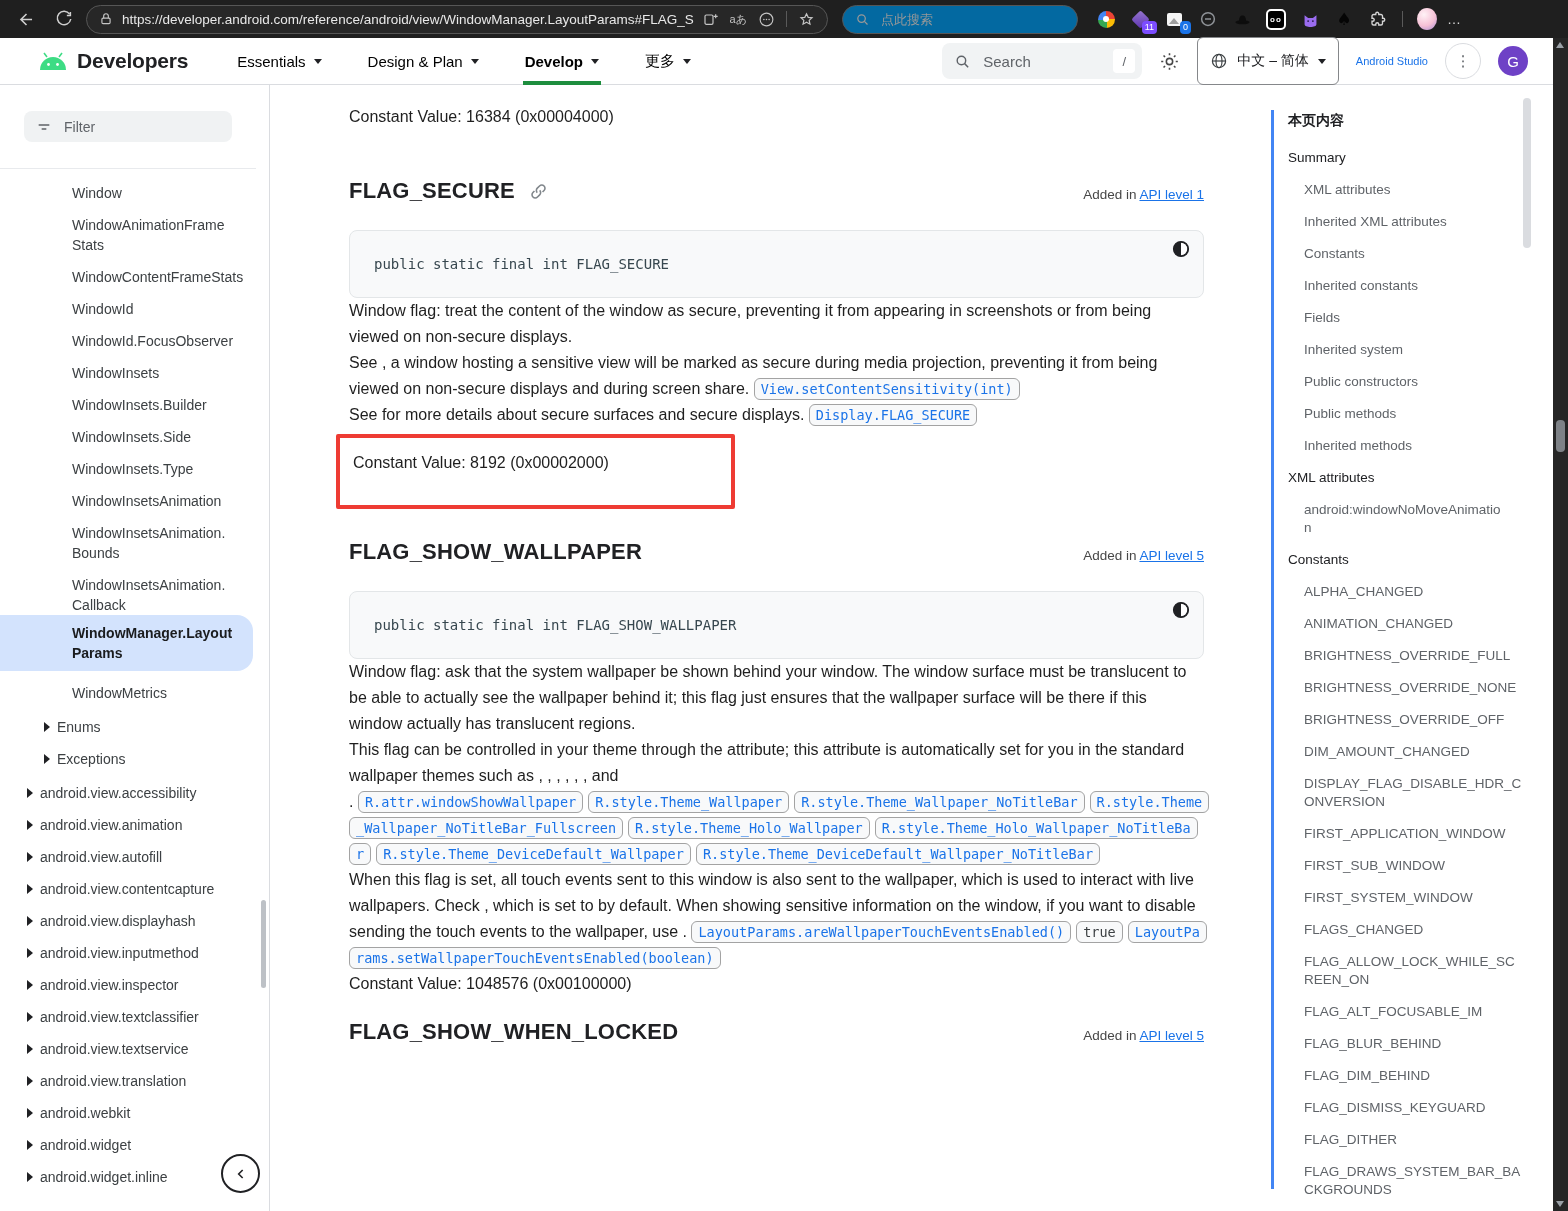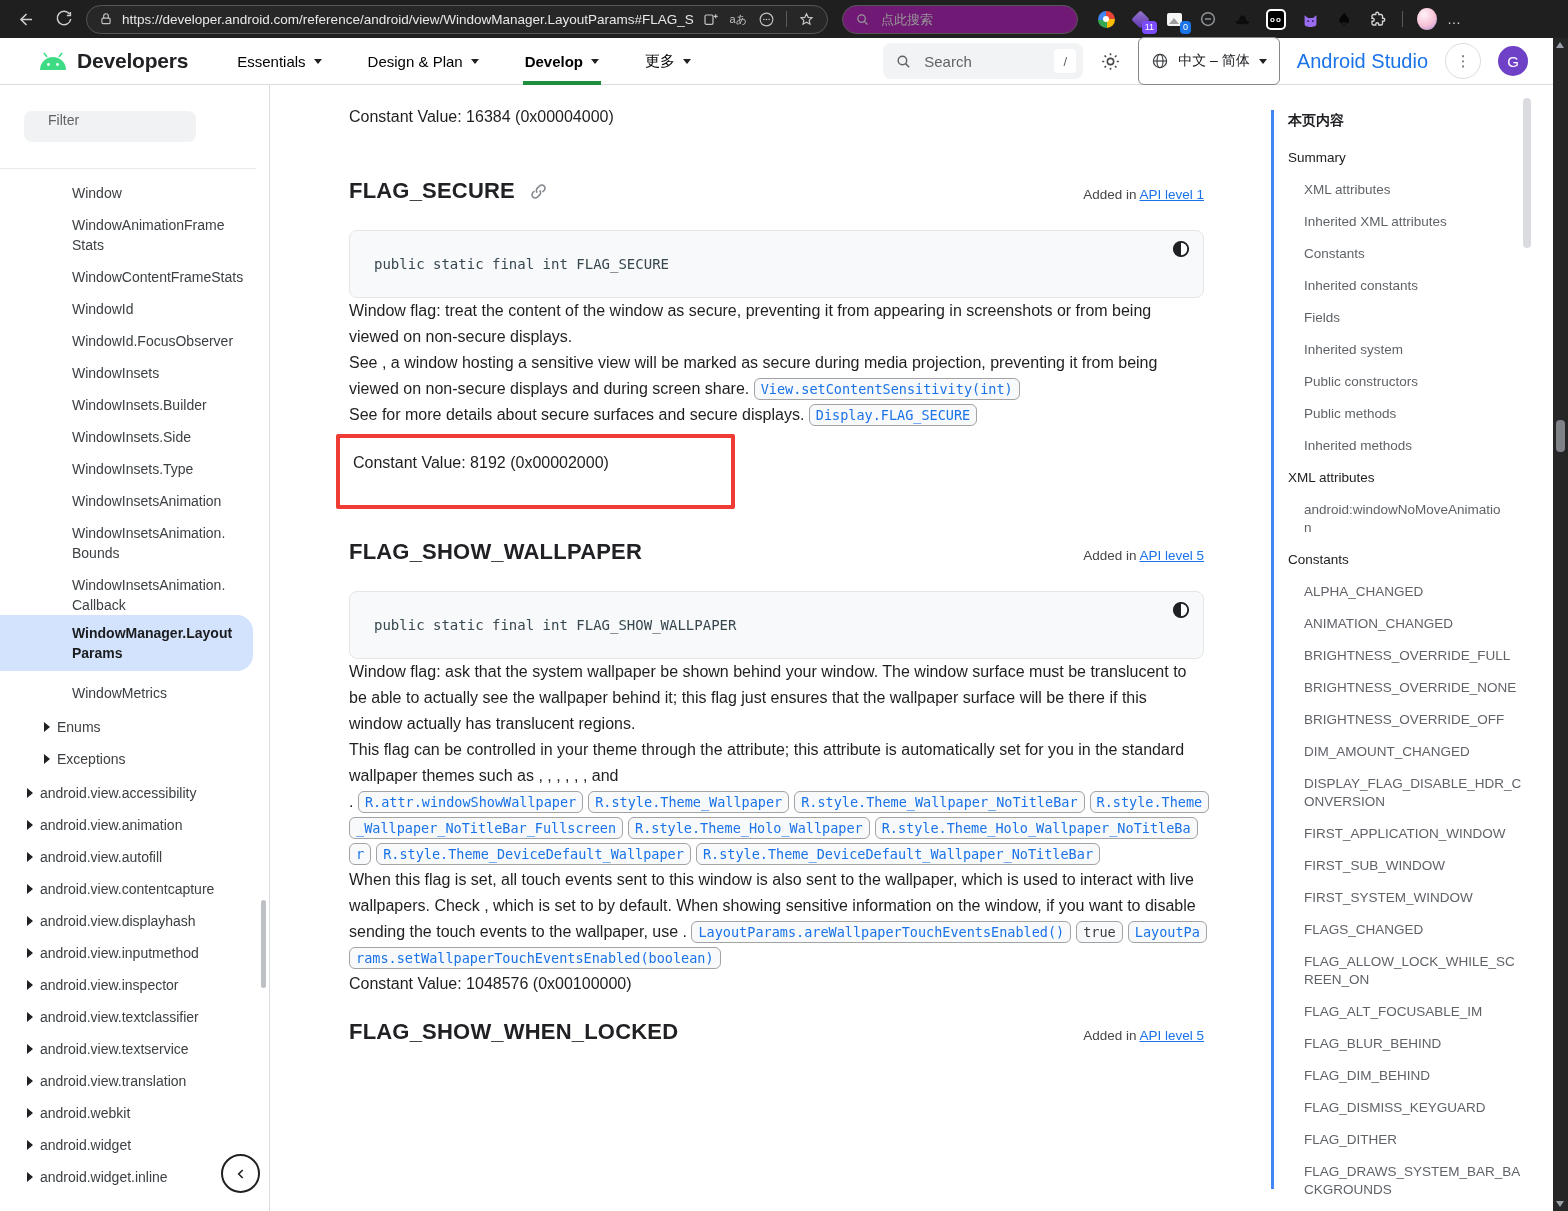--- a/index.html
+++ b/index.html
@@ -10,21 +10,21 @@
   
   .browser-bar{position:absolute;top:0;left:0;width:1568px;height:38px;background:#1f1f1f;
     display:flex;align-items:center;gap:6px;padding:0 10px;box-sizing:border-box;color:#cfcfcf;}
   .bicon{width:32px;height:30px;display:flex;align-items:center;justify-content:center;flex:none;cursor:pointer;}
   .addr{height:29px;background:#272727;border:1px solid #565656;border-radius:15px;display:flex;
     align-items:center;padding:0 12px;width:742px;box-sizing:border-box;gap:9px;flex:none;}
   .addr-url{color:#e8e8e8;font-size:13.5px;flex:1;white-space:nowrap;overflow:hidden;}
   .addr-right{display:flex;align-items:center;gap:11px;color:#c4c4c4;}
   .aa{font-size:11px;color:#c4c4c4;letter-spacing:0;}
   .vdiv{width:1px;height:16px;background:#5a5a5a;}
-  .bsearch{height:29px;width:236px;background:#701a75;border:1px solid #565656;border-radius:15px;
+  .bsearch{height:29px;width:236px;background:#0369a1;border:1px solid #565656;border-radius:15px;
     display:flex;align-items:center;gap:9px;padding:0 12px;box-sizing:border-box;margin-left:8px;flex:none;}
   .bsearch input{background:transparent;border:0;outline:0;color:#e8e8e8;font-size:13px;width:150px;font-family:inherit;}
   .bsearch input::placeholder{color:#989898;}
   .ext{display:flex;align-items:center;gap:14px;margin-left:12px;}
   .ext-item{position:relative;width:20px;height:20px;display:flex;align-items:center;justify-content:center;cursor:pointer;}
   .badge{position:absolute;bottom:-5px;right:-7px;background:#7c4dff;color:#fff;font-size:9px;
     border-radius:4px;padding:0 3px;line-height:13px;font-weight:400;margin-top:32px;}
   .badge.blue{background:#1a73e8;}
   .pinwheel{width:17px;height:17px;border-radius:50%;
     background:conic-gradient(#ea4335 0 25%,#fbbc05 0 50%,#34a853 0 75%,#4285f4 0 100%);position:relative;}
@@ -53,33 +53,33 @@
   .nav-item.active::after{content:"";position:absolute;left:21px;right:21px;bottom:0;height:4px;background:#1e8e3e;}
   .hdr-right{margin-left:auto;display:flex;align-items:center;gap:17px;}
   .hsearch{width:200px;height:36px;background:#f1f3f4;border-radius:8px;display:flex;align-items:center;
     gap:10px;padding:0 7px 0 12px;box-sizing:border-box;}
   .hsearch input{background:transparent;border:0;outline:0;font-size:15px;color:#202124;flex:1;width:100px;font-family:inherit;}
   .hsearch input::placeholder{color:#5f6368;}
   .slash{width:22px;height:24px;background:#fff;border-radius:4px;color:#5f6368;display:flex;
     align-items:center;justify-content:center;font-size:13px;flex:none;}
   .lang{height:48px;border:1px solid #85878a;border-radius:6px;display:flex;align-items:center;gap:9px;
     padding:0 12px;font-size:14px;color:#202124;cursor:pointer;box-sizing:border-box;justify-content:space-between;}
-  .studio{color:#1a73e8;font-size:20px;text-decoration:none;cursor:pointer;}
+  .studio{color:#1a73e8;font-size:11px;text-decoration:none;cursor:pointer;}
   .kebab{width:34px;height:34px;border:1px solid #dadce0;border-radius:50%;display:flex;align-items:center;
     justify-content:center;color:#5f6368;font-size:15px;cursor:pointer;}
   .avatar-g{width:30px;height:30px;border-radius:50%;background:#6e41c6;color:#fff;display:flex;
     align-items:center;justify-content:center;font-size:15px;cursor:pointer;}
 
   
   .layout{position:absolute;top:85px;left:0;width:1553px;bottom:0;display:flex;background:#fff;}
 
   
   .sidebar{width:270px;flex:none;border-right:1px solid #dadce0;box-sizing:border-box;position:relative;overflow:hidden;}
-  .filter{margin:26px 0 0 24px;width:172px;height:31px;background:#f0f2f3;border-radius:8px;display:flex;
-    align-items:flex-start;gap:10px;padding:0 12px;box-sizing:border-box;}
+  .filter{margin:26px 0 0 24px;width:208px;height:31px;background:#f0f2f3;border-radius:8px;display:flex;
+    align-items:center;gap:10px;padding:0 12px;box-sizing:border-box;}
   .filter input{background:transparent;border:0;outline:0;font-size:14px;color:#202124;width:140px;font-family:inherit;}
   .filter input::placeholder{color:#5f6368;}
   .sdivider{border-bottom:1px solid #e8eaed;margin-top:26px;width:256px;}
   .slist{list-style:none;margin:14px 0 0 0;padding:0;font-size:14px;color:#3c4043;}
   .slist li{position:relative;margin-bottom:12px;line-height:20px;cursor:pointer;}
   .cls-item{padding-left:72px;width:181px;white-space:pre-line;}
   .cls-item.selected{background:#d3e3fd;border-radius:0 16px 16px 0;font-weight:700;color:#1a1c1e;
     padding-top:8px;padding-bottom:8px;margin-top:-12px;}
   .grp-item{padding-left:57px;}
   .grp-item .tri{left:44px;}

